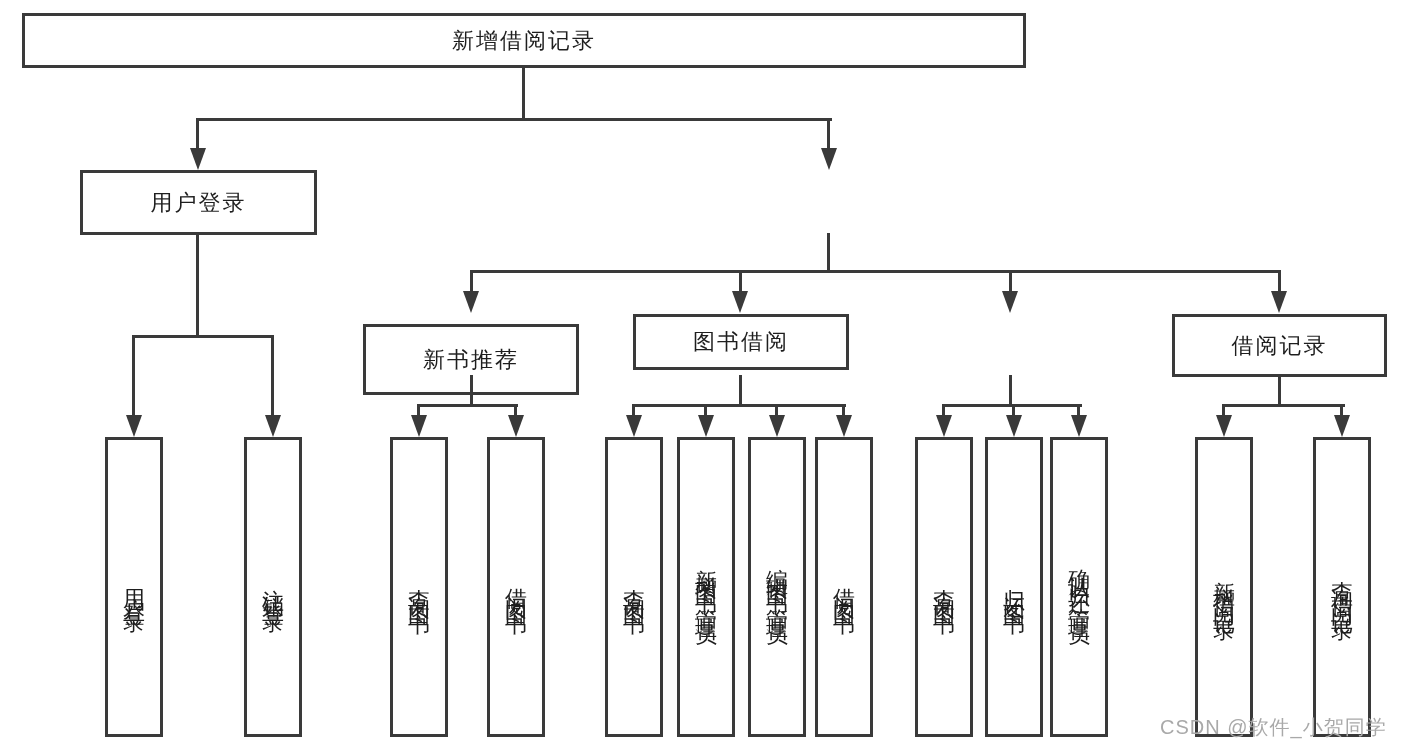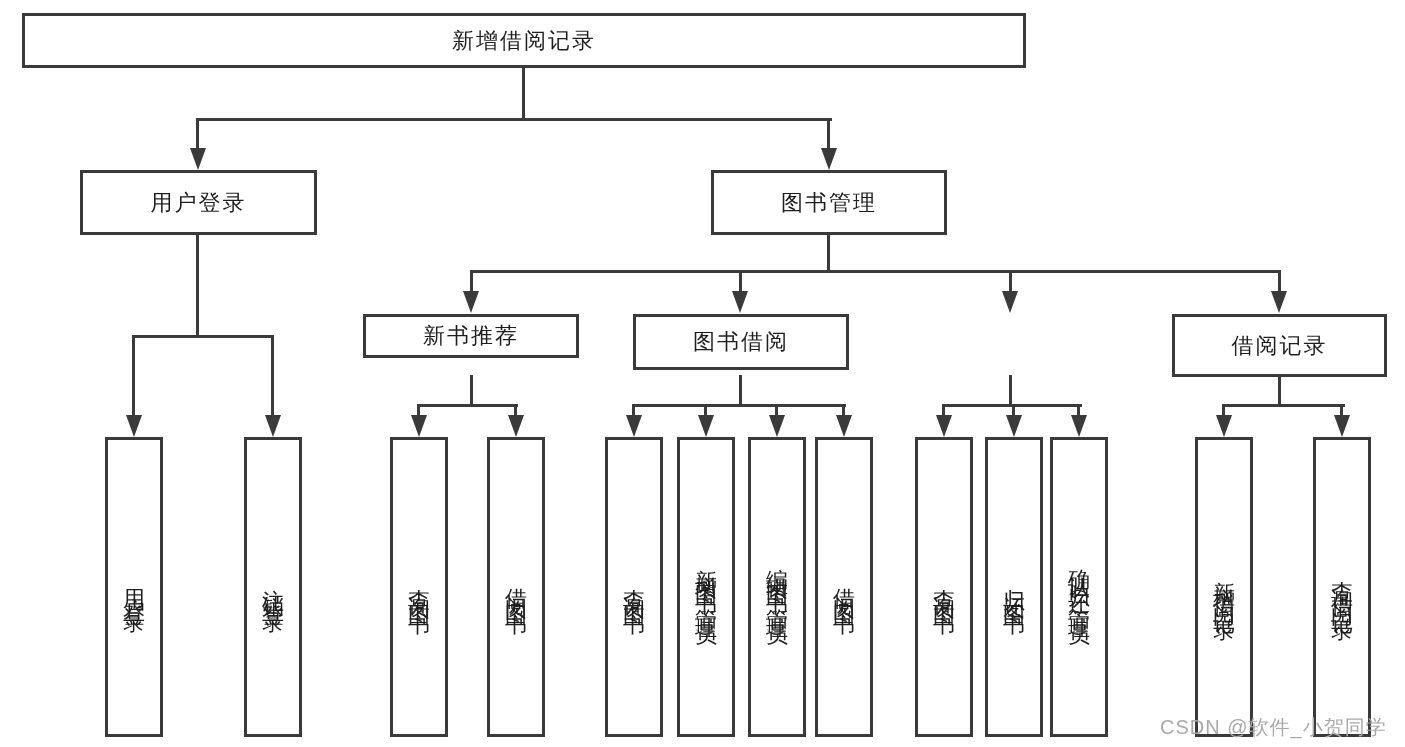--- a/index.html
+++ b/index.html
@@ -72,43 +72,40 @@
   <div class="line" style="left:522px;top:68px;width:3px;height:53px;"></div>
   <div class="line" style="left:196px;top:118px;width:636px;height:3px;"></div>
   <div class="line" style="left:196px;top:118px;width:3px;height:34px;"></div>
   <div class="arrow" style="left:190px;top:148px;"></div>
   <div class="line" style="left:827px;top:118px;width:3px;height:34px;"></div>
   <div class="arrow" style="left:821px;top:148px;"></div>
 
   <div class="node" style="left:80px;top:170px;width:237px;height:65px;">
     <span class="lbl">用户登录</span>
   </div>
-  <div class="node" style="left:711px;top:170px;width:236px;height:65px;">
-    <span class="lbl">图书管理</span>
-  </div>
 
   <div class="line" style="left:196px;top:233px;width:3px;height:104px;"></div>
   <div class="line" style="left:132px;top:335px;width:142px;height:3px;"></div>
   <div class="line" style="left:132px;top:335px;width:3px;height:82px;"></div>
   <div class="arrow" style="left:126px;top:415px;"></div>
   <div class="line" style="left:271px;top:335px;width:3px;height:82px;"></div>
   <div class="arrow" style="left:265px;top:415px;"></div>
 
   <div class="line" style="left:827px;top:233px;width:3px;height:39px;"></div>
   <div class="line" style="left:470px;top:270px;width:811px;height:3px;"></div>
   <div class="line" style="left:470px;top:270px;width:3px;height:23px;"></div>
   <div class="arrow" style="left:463px;top:291px;"></div>
   <div class="line" style="left:739px;top:270px;width:3px;height:23px;"></div>
   <div class="arrow" style="left:732px;top:291px;"></div>
   <div class="line" style="left:1009px;top:270px;width:3px;height:23px;"></div>
   <div class="arrow" style="left:1002px;top:291px;"></div>
   <div class="line" style="left:1278px;top:270px;width:3px;height:23px;"></div>
   <div class="arrow" style="left:1271px;top:291px;"></div>
 
-  <div class="node" style="left:363px;top:314px;width:216px;height:44px;">
+  <div class="node" style="left:363px;top:324px;width:216px;height:71px;">
     <span class="lbl">新书推荐</span>
   </div>
   <div class="node" style="left:633px;top:314px;width:216px;height:56px;">
     <span class="lbl">图书借阅</span>
   </div>
   <div class="node" style="left:1172px;top:314px;width:215px;height:63px;">
     <span class="lbl">借阅记录</span>
   </div>
 
   <div class="line" style="left:470px;top:375px;width:3px;height:31px;"></div>

